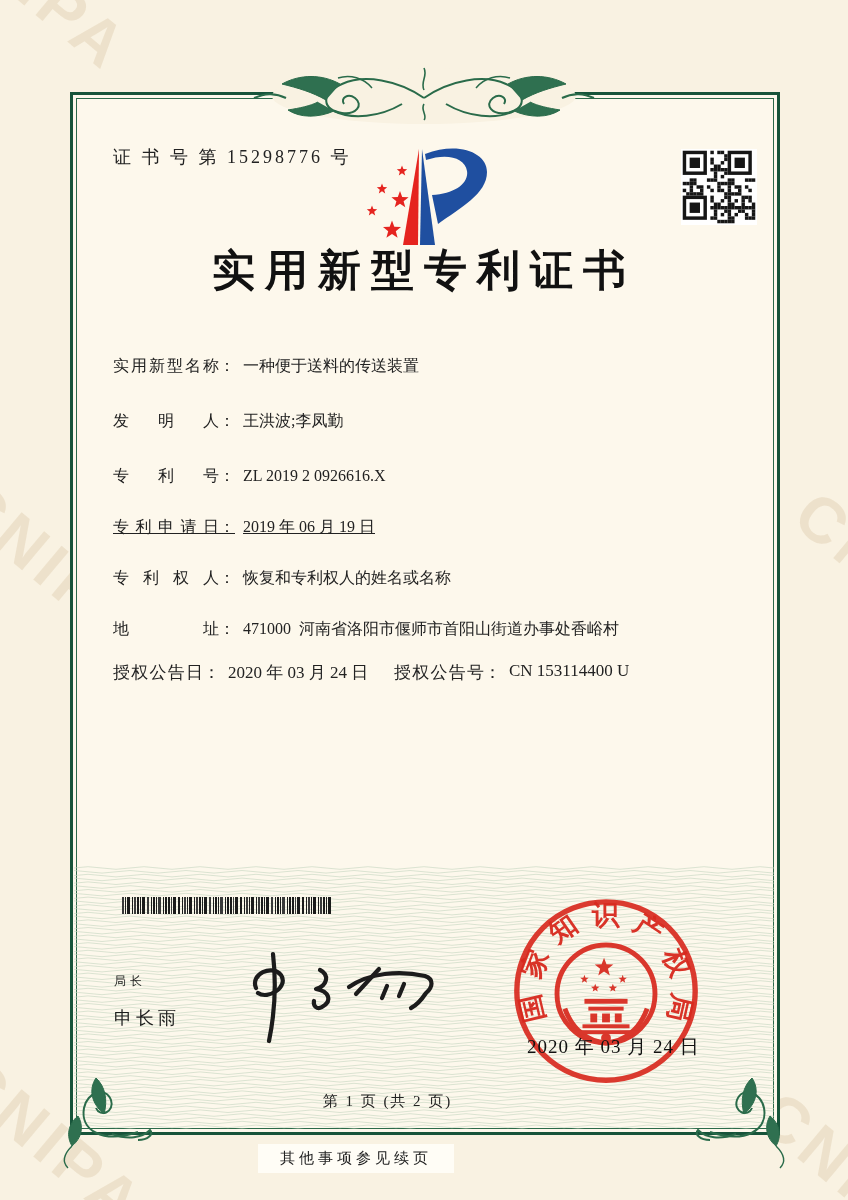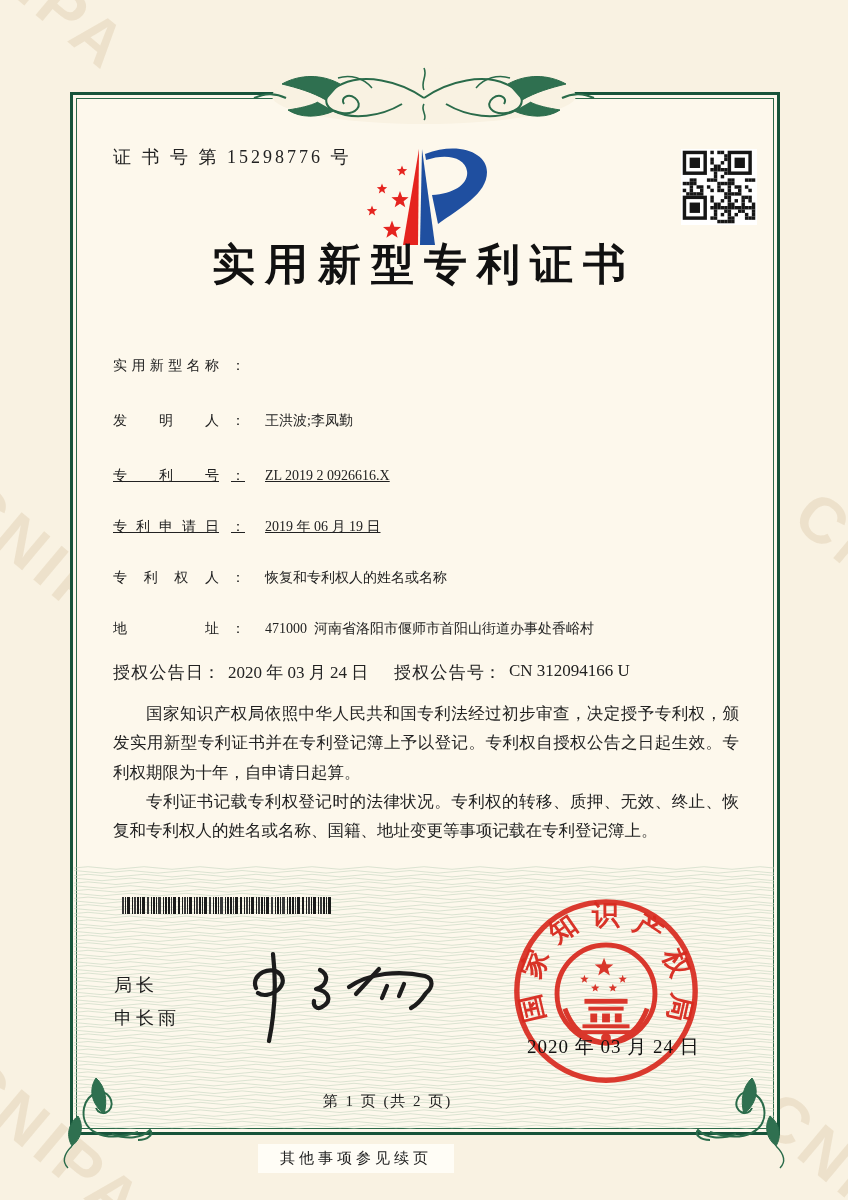--- a/index.html
+++ b/index.html
@@ -14,40 +14,40 @@
   
   #frame{position:absolute;left:70px;top:92px;width:704px;height:1037px;
          border:3px solid #17543a;background:#fdf8ec;}
   #frame .inner{position:absolute;left:3px;top:3px;right:3px;bottom:3px;
          border:1px solid #2c6a4a;}
 
   .abs{position:absolute;}
 
   
   #cert-no{left:113px;top:145px;font-size:18px;letter-spacing:3px;color:#222;}
-  #title{left:0;top:236px;width:848px;text-align:center;font-size:43px;font-weight:bold;
+  #title{left:0;top:242px;width:848px;text-align:center;font-size:43px;font-weight:bold;
          letter-spacing:10px;color:#111;}
 
   .field-row{left:113px;width:640px;height:26px;display:flex;align-items:center;
-             font-size:14px;color:#222;gap:12px;}
+             font-size:16px;color:#222;}
   .field-row .lab{display:inline-block;width:106px;text-align:justify;text-align-last:justify;}
   .field-row .colon{margin-right:8px;}
   .field-row .val{white-space:pre;}
 
   #grant-row{left:113px;top:661px;width:640px;height:26px;font-size:17px;color:#222;display:flex;}
   #grant-right{position:absolute;left:281px;top:0;display:flex;}
   #grant-row .lab5{display:inline-block;width:90px;text-align:justify;text-align-last:justify;}
   #grant-row .colon{margin-right:8px;}
 
   #body-text{left:113px;top:699px;width:626px;color:#222;}
   #body-text p{margin:0;font-size:16.5px;line-height:1.78;text-indent:2em;text-align:justify;}
 
   #barcode{left:120px;top:897px;}
 
-  #director-title{left:114px;top:973px;font-size:18px;letter-spacing:4px;color:#1c1c1c;}
+  #director-title{left:114px;top:973px;font-size:12px;letter-spacing:4px;color:#1c1c1c;}
   #director-name{left:114px;top:1006px;font-size:18px;letter-spacing:4px;color:#1c1c1c;}
   #signature{left:228px;top:942px;}
 
   #seal{left:508px;top:893px;}
   #seal-date{left:527px;top:1034px;font-size:19px;letter-spacing:1px;color:#111;z-index:6;}
 
   #page-info{left:0;top:1092px;width:775px;text-align:center;font-size:15px;
              letter-spacing:2px;color:#222;}
   #footer-note{left:0;top:1144px;width:712px;text-align:center;}
   #footer-note span{display:inline-block;background:#fffdf6;padding:5px 22px;font-size:15px;
@@ -329,27 +329,28 @@
       <rect x="1.7272727272727273" y="46.63636363636364" width="24.181818181818183" height="24.181818181818183" fill="#161616"></rect>
       <rect x="5.181818181818182" y="50.09090909090909" width="17.272727272727273" height="17.272727272727273" fill="#ffffff"></rect>
       <rect x="8.636363636363637" y="53.54545454545455" width="10.363636363636363" height="10.363636363636363" fill="#161616"></rect>
     </svg>
 
   <div id="title" class="abs z4">实用新型专利证书</div>
 
   <div class="abs z4 field-row" style="top:353px;">
     <span class="lab">实用新型名称</span>
       <span class="colon">：</span>
+      <span class="val">一种便于送料的传送装置</span>
   </div>
   <div class="abs z4 field-row" style="top:408px;">
     <span class="lab">发明人</span>
       <span class="colon">：</span>
       <span class="val">王洪波;李凤勤</span>
   </div>
-  <div class="abs z4 field-row" style="top:463px;text-decoration:underline;">
+  <div class="abs z4 field-row" style="top:463px;">
     <span class="lab">专利号</span>
       <span class="colon">：</span>
       <span class="val">ZL 2019 2 0926616.X</span>
   </div>
   <div class="abs z4 field-row" style="top:514px;text-decoration:underline;">
     <span class="lab">专利申请日</span>
       <span class="colon">：</span>
       <span class="val">2019 年 06 月 19 日</span>
   </div>
   <div class="abs z4 field-row" style="top:565px;">
@@ -363,28 +364,24 @@
       <span class="val">471000  河南省洛阳市偃师市首阳山街道办事处香峪村</span>
   </div>
 
   <div id="grant-row" class="abs z4">
     <span class="lab5">授权公告日</span>
       <span class="colon">：</span>
       <span class="val">2020 年 03 月 24 日</span>
     <span id="grant-right">
       <span class="lab5">授权公告号</span>
         <span class="colon">：</span>
-        <span class="val">CN 312094166 U</span>
+        <span class="val">CN 153114400 U</span>
     </span>
   </div>
 
-  <div id="body-text" class="abs z4">
-    <p>国家知识产权局依照中华人民共和国专利法经过初步审查，决定授予专利权，颁发实用新型专利证书并在专利登记簿上予以登记。专利权自授权公告之日起生效。专利权期限为十年，自申请日起算。</p>
-    <p>专利证书记载专利权登记时的法律状况。专利权的转移、质押、无效、终止、恢复和专利权人的姓名或名称、国籍、地址变更等事项记载在专利登记簿上。</p>
-  </div>
 
   <svg id="barcode" class="abs z4" width="216" height="17">
       <rect x="2" y="0" width="2" height="17" fill="#3a3a3a"></rect>
       <rect x="5" y="0" width="1" height="17" fill="#1b1b1b"></rect>
       <rect x="7" y="0" width="3" height="17" fill="#1b1b1b"></rect>
       <rect x="12" y="0" width="1" height="17" fill="#1b1b1b"></rect>
       <rect x="14" y="0" width="2" height="17" fill="#3a3a3a"></rect>
       <rect x="17" y="0" width="2" height="17" fill="#1b1b1b"></rect>
       <rect x="20" y="0" width="1" height="17" fill="#1b1b1b"></rect>
       <rect x="22" y="0" width="3" height="17" fill="#1b1b1b"></rect>

